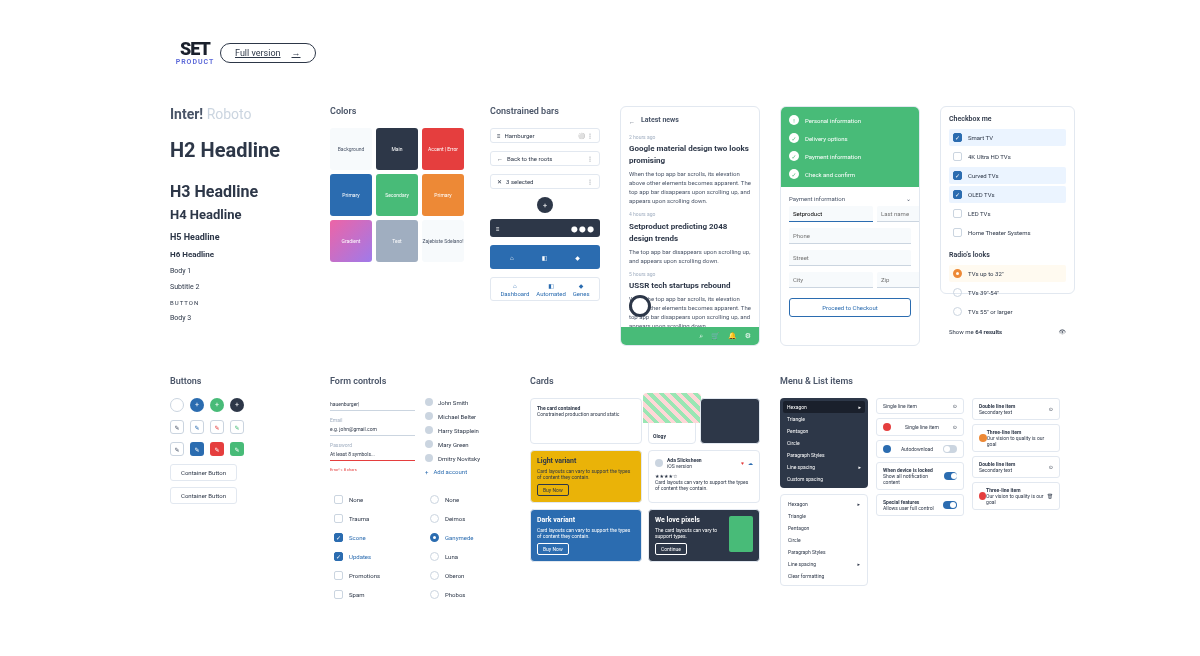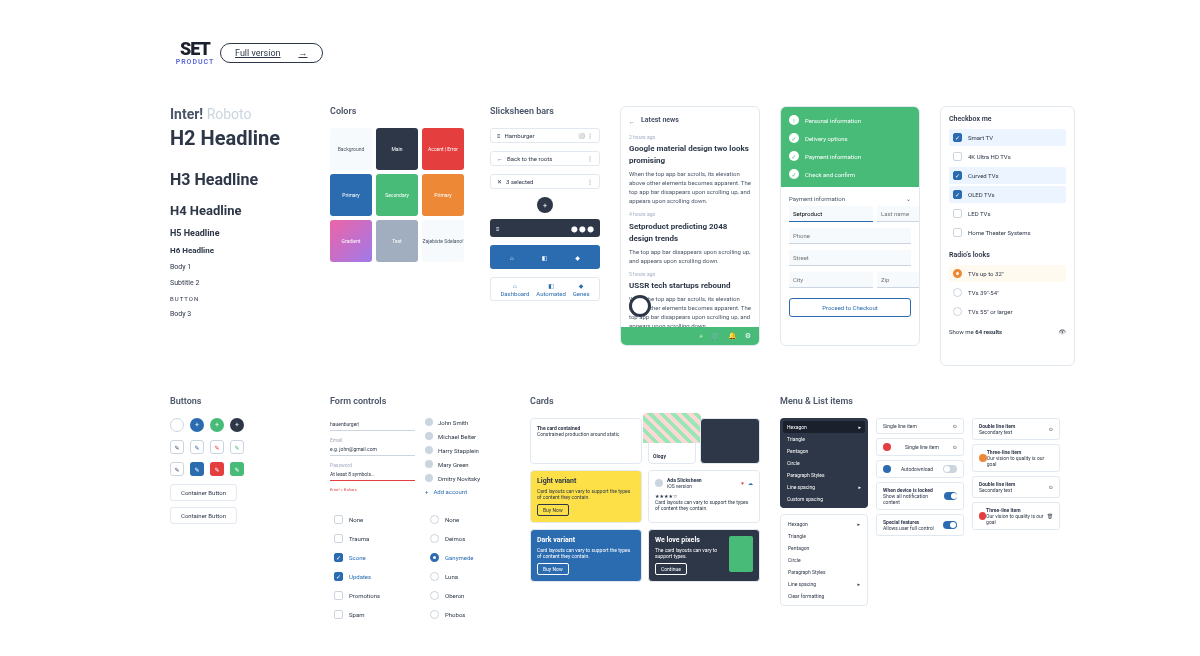--- a/index.html
+++ b/index.html
@@ -5,28 +5,28 @@
 *{box-sizing:border-box;margin:0;padding:0;font-family:-apple-system,BlinkMacSystemFont,"Segoe UI",Roboto,sans-serif}
 body{background:#fff;width:1200px;height:656px;overflow:hidden;font-size:10px;color:#2d3748}
 .page{padding:40px 170px 20px}
 .header{display:flex;align-items:center;margin-bottom:40px}
 .brand{display:flex;align-items:center;gap:18px}
 .logo{width:50px;height:26px;display:flex;flex-direction:column;align-items:center}
 .logo-top{font-weight:900;font-size:18px;color:#1a202c;letter-spacing:-1px;line-height:1}
 .logo-bot{font-size:7px;color:#5a67d8;letter-spacing:1px;font-weight:600}
 .title{font-size:26px;font-weight:700}
 .title .muted{color:#a0aec0;font-weight:500}
-.full-btn{border:1px solid #2d3748;border-radius:14px;padding:4px 14px;font-size:9px;display:flex;align-items:center;gap:18px;text-decoration:underline}
+.full-btn{border:1px solid #2d3748;border-radius:14px;padding:4px 14px;font-size:9px;display:flex;align-items:center;gap:11px;text-decoration:underline}
 .grid{display:grid;grid-template-columns:140px 140px 110px 140px 140px 135px;gap:20px}
 .section-title{font-size:9px;font-weight:600;color:#4a5568;margin-bottom:12px}
 .fonts{font-size:14px;color:#4a5568}.fonts .muted{color:#cbd5e0}
 .h1{font-size:32px;font-weight:800;margin-top:12px}
-.h2{font-size:20px;font-weight:700;margin-top:4px}
+.h2{font-size:20px;font-weight:700;margin-top:16px}
 .h3{font-size:16px;font-weight:700;margin-top:20px}
-.h4{font-size:13px;font-weight:700;margin-top:14px}
+.h4{font-size:13px;font-weight:700;margin-top:6px}
 .h5{font-size:9px;font-weight:700;margin-top:10px}
 .h6{font-size:8px;font-weight:700;margin-top:8px}
 .body1,.body2,.body3{font-size:7px;margin-top:8px}
 .btn-text{font-size:6px;margin-top:8px;letter-spacing:1px}
 .swatches{display:grid;grid-template-columns:repeat(3,42px);gap:4px}
 .swatch{width:42px;height:42px;border-radius:3px;display:flex;align-items:center;justify-content:center;font-size:5px;color:#fff;text-align:center}
 .sw-bg{background:#f7fafc;color:#4a5568}.sw-main{background:#2d3748}.sw-accent{background:#e53e3e}
 .sw-primary{background:#2b6cb0}.sw-secondary{background:#48bb78}.sw-primary2{background:#ed8936}
 .sw-gradient{background:linear-gradient(135deg,#ed64a6,#9f7aea)}.sw-text{background:#a0aec0}.sw-custom{background:#f7fafc;color:#4a5568}
 .appbar{background:#fff;border:1px solid #e2e8f0;border-radius:3px;padding:3px 6px;display:flex;align-items:center;justify-content:space-between;margin-bottom:8px;font-size:6px}
@@ -45,21 +45,21 @@
 .form-panel{border:1px solid #e2e8f0;border-radius:6px;height:240px;font-size:6px;overflow:hidden}
 .form-steps{background:#48bb78;color:#fff;padding:4px 0}
 .form-step{padding:4px 8px;display:flex;align-items:center;gap:6px;font-size:6px}
 .step-icon{width:10px;height:10px;border-radius:50%;background:#fff;color:#48bb78;display:flex;align-items:center;justify-content:center;font-size:6px}
 .form-body{padding:8px}
 .form-label{font-size:6px;color:#4a5568;margin-bottom:4px}
 .form-row{display:flex;gap:4px;margin-bottom:6px}
 .form-input{flex:1;border:none;border-bottom:1px solid #cbd5e0;background:#f7fafc;padding:4px;font-size:6px;border-radius:2px 2px 0 0}
 .form-input.active{border-bottom:1px solid #2b6cb0}
 .checkout-btn{border:1px solid #2b6cb0;color:#2b6cb0;border-radius:3px;padding:5px;text-align:center;font-size:6px;margin-top:10px}
-.check-panel{border:1px solid #e2e8f0;border-radius:6px;padding:8px;height:260px;font-size:6px}
+.check-panel{border:1px solid #e2e8f0;border-radius:6px;padding:8px;height:188px;font-size:6px}
 .check-title{font-size:7px;font-weight:600;margin-bottom:6px}
 .check-item{display:flex;align-items:center;gap:6px;padding:4px;border-radius:2px;margin-bottom:2px}
 .check-item.sel{background:#ebf4ff}
 .checkbox{width:9px;height:9px;border:1px solid #cbd5e0;border-radius:2px}
 .checkbox.checked{background:#2b6cb0;border-color:#2b6cb0;color:#fff;font-size:6px;text-align:center;line-height:7px}
 .radio{width:9px;height:9px;border:1px solid #cbd5e0;border-radius:50%}
 .radio.checked{border:3px solid #ed8936}
 .radio-item.sel{background:#fffaf0}
 .results{margin-top:8px;font-size:6px;display:flex;justify-content:space-between;align-items:center}
 .row2{display:grid;grid-template-columns:140px 180px 230px 280px;gap:20px;margin-top:30px}
@@ -79,21 +79,21 @@
 .contact{display:flex;align-items:center;gap:5px;margin-bottom:6px}
 .avatar{width:8px;height:8px;border-radius:50%;background:#cbd5e0}
 .add-link{color:#2b6cb0}
 .check-col{display:flex;gap:12px;margin-top:10px;font-size:6px}
 .check-col .col{flex:1}
 .cards-wrap{display:grid;grid-template-columns:1fr 1fr;gap:6px;font-size:5px}
 .card{border:1px solid #e2e8f0;border-radius:4px;padding:6px;background:#fff}
 .card-img{height:30px;background:#cbd5e0;margin:-6px -6px 6px;border-radius:4px 4px 0 0}
 .pattern{background:repeating-linear-gradient(45deg,#9ae6b4,#9ae6b4 4px,#fed7d7 4px,#fed7d7 8px)}
 .card-head{font-weight:700;font-size:7px;margin-bottom:3px}
-.card.light{background:#fde047}
+.card.light{background:#eab308}
 .card.dark{background:#2b6cb0;color:#fff}
 .card.darker{background:#2d3748;color:#fff}
 .card-btn{display:inline-block;border:1px solid currentColor;border-radius:2px;padding:2px 5px;margin-top:4px;font-size:5px}
 .user-row{display:flex;align-items:center;gap:4px;margin-bottom:4px}
 .menus{display:grid;grid-template-columns:1fr 1fr 1fr;gap:8px;font-size:5px}
 .menu-box{border:1px solid #e2e8f0;border-radius:4px;padding:3px;background:#fff}
 .menu-box.dark{background:#2d3748;color:#fff;border:none}
 .menu-item{padding:3px 4px;border-radius:2px;display:flex;align-items:center;justify-content:space-between;gap:4px}
 .menu-item.active{background:#1a202c}
 .list-item{border:1px solid #e2e8f0;border-radius:3px;padding:4px 6px;margin-bottom:4px;display:flex;align-items:center;justify-content:space-between;font-size:5px}
@@ -145,21 +145,21 @@
         <div class="swatch sw-primary">Primary</div>
         <div class="swatch sw-secondary">Secondary</div>
         <div class="swatch sw-primary2">Primary</div>
         <div class="swatch sw-gradient">Gradient</div>
         <div class="swatch sw-text">Text</div>
         <div class="swatch sw-custom">Zajebiste Sdelano!</div>
       </div>
     </div>
 
     <div>
-      <div class="section-title">Slicksheen bars</div>
+      <div class="section-title">Constrained bars</div>
       <div class="appbar">
         <div class="left">
             <span>≡</span>
             <span>Hamburger</span>
           </div>
         <div>⚪ ⋮</div>
       </div>
       <div class="appbar">
         <div class="left">
             <span>←</span>

